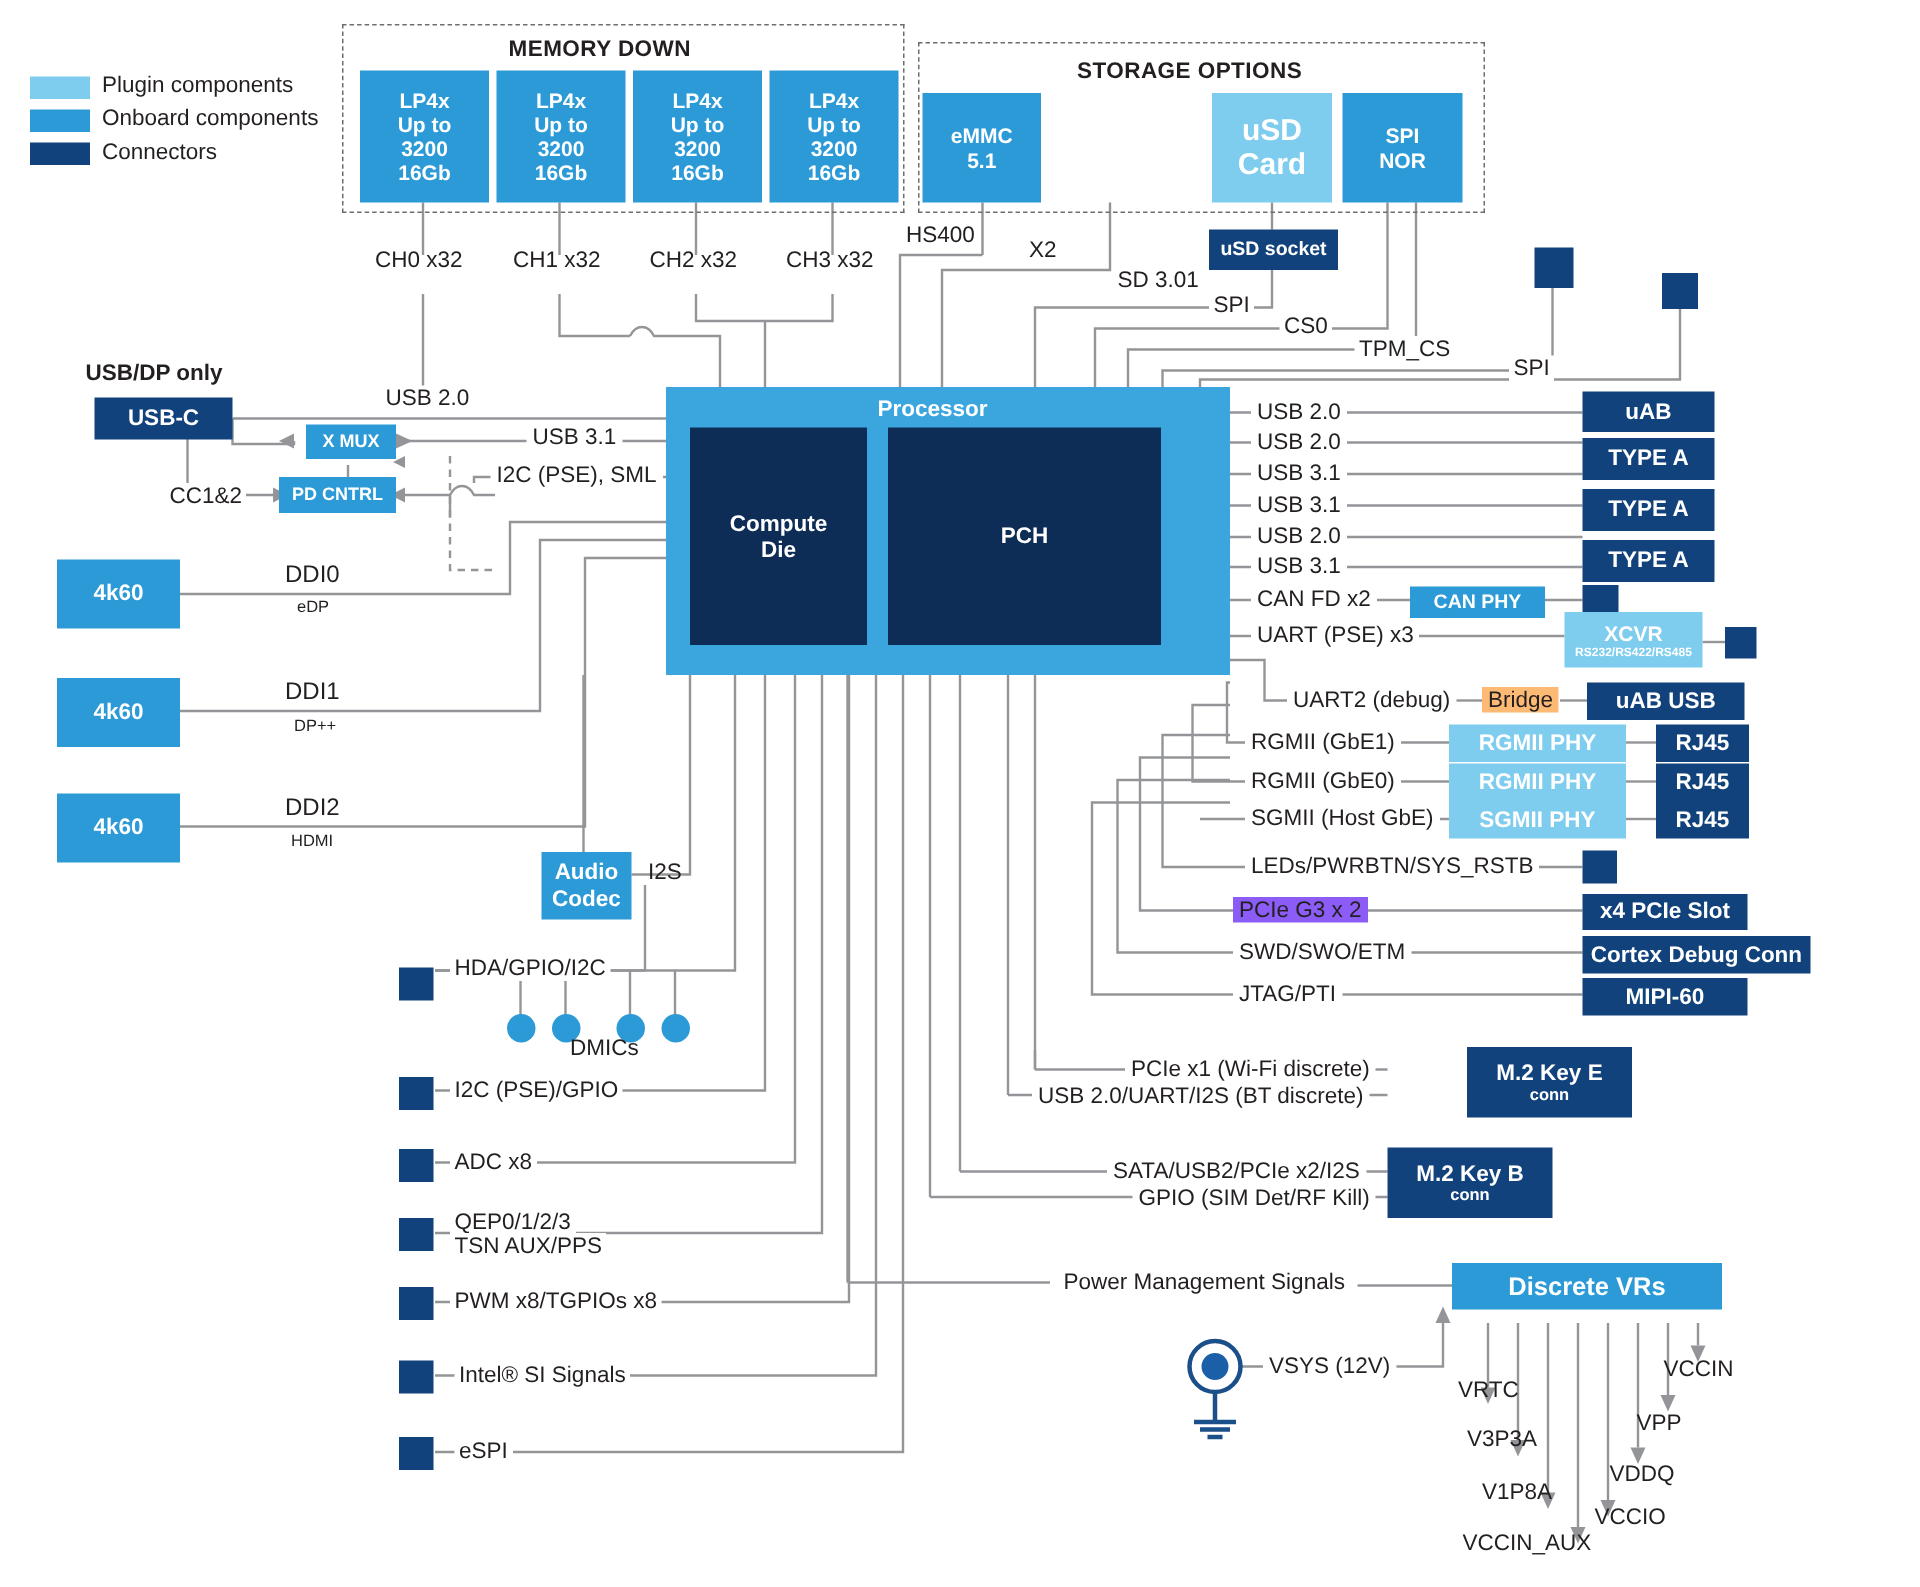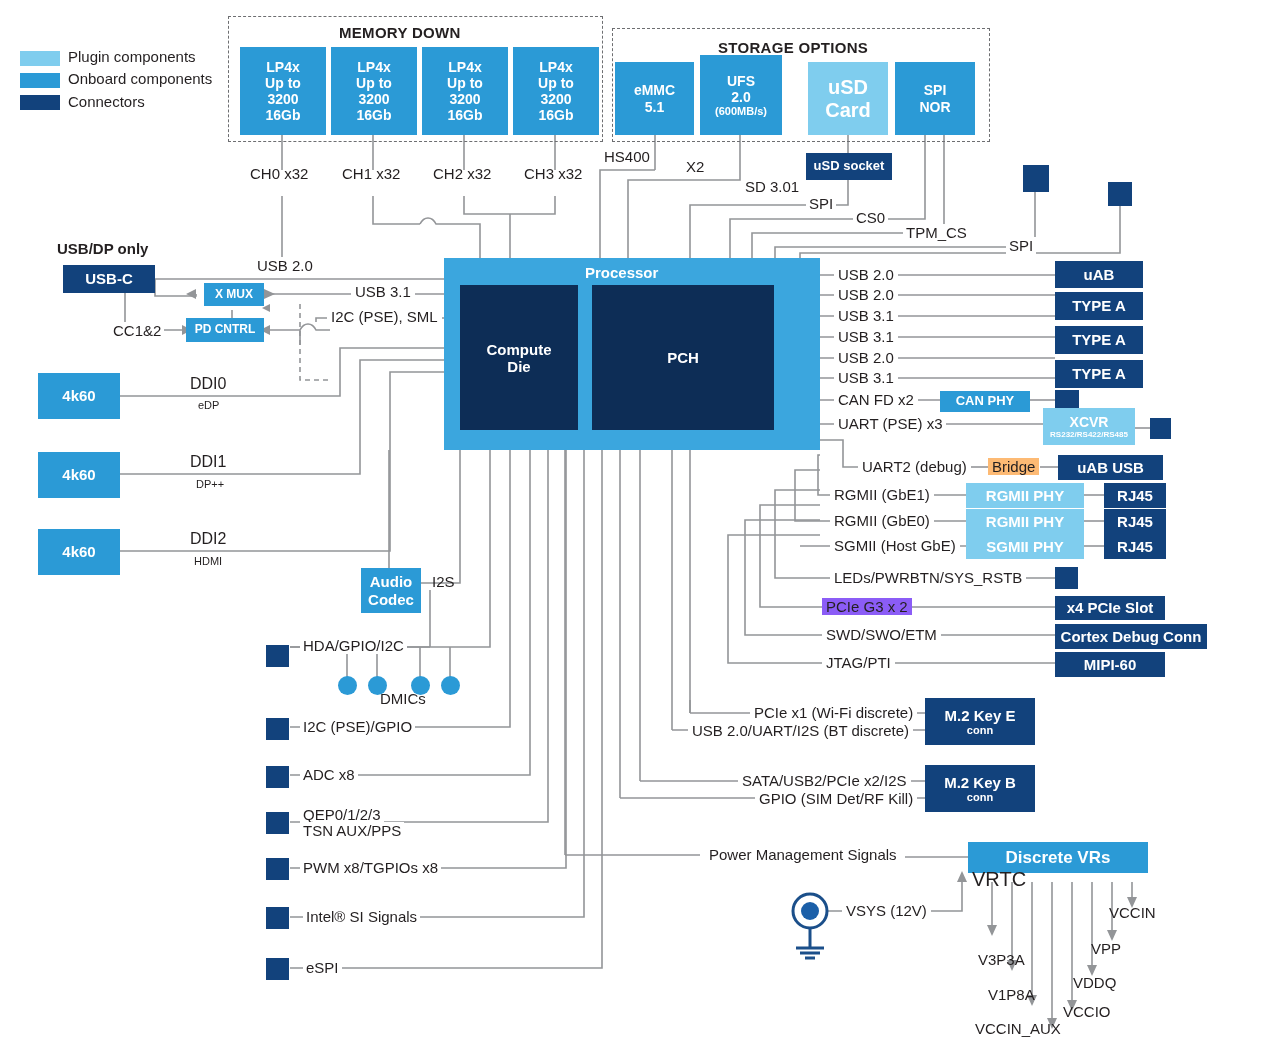--- a/index.html
+++ b/index.html
@@ -220,25 +220,20 @@
   <div class="lbl" style="left:433px;top:165px;font-size:15px;">CH2 x32</div>
   <div class="lbl" style="left:524px;top:165px;font-size:15px;">CH3 x32</div>
 
   <div class="dash" style="left:612px;top:28px;width:378px;height:114px;"></div>
   <div class="lbl b" style="left:718px;top:39px;font-size:15px;letter-spacing:.3px;">STORAGE OPTIONS</div>
 
   <div class="box onboard" style="left:615px;top:62px;width:79px;height:73px;font-size:14px;">
     <span>eMMC</span>
     <span>5.1</span>
   </div>
-  <div class="box onboard" style="left:700px;top:55px;width:82px;height:80px;font-size:14px;">
-    <span>UFS</span>
-    <span>2.0</span>
-    <span style="font-size:11px;">(600MB/s)</span>
-  </div>
   <div class="box plugin" style="left:808px;top:62px;width:80px;height:73px;font-size:20px;">
     <span>uSD</span>
     <span>Card</span>
   </div>
   <div class="box onboard" style="left:895px;top:62px;width:80px;height:73px;font-size:14px;">
     <span>SPI</span>
     <span>NOR</span>
   </div>
 
   <div class="box conn" style="left:806px;top:153px;width:86px;height:27px;font-size:13px;">
@@ -376,21 +371,21 @@
     <span>Cortex Debug Conn</span>
   </div>
 
   <div class="lbl" style="left:822px;top:654px;font-size:15px;background:#fff;padding:0 4px;">JTAG/PTI</div>
   <div class="box conn" style="left:1055px;top:652px;width:110px;height:25px;font-size:15px;">
     <span>MIPI-60</span>
   </div>
 
   <div class="lbl" style="left:750px;top:704px;font-size:15px;background:#fff;padding:0 4px;">PCIe x1 (Wi-Fi discrete)</div>
   <div class="lbl" style="left:688px;top:722px;font-size:15px;background:#fff;padding:0 4px;">USB 2.0/UART/I2S (BT discrete)</div>
-  <div class="box conn" style="left:925px;top:698px;width:110px;height:47px;font-size:15px;">
+  <div class="box conn" style="left:978px;top:698px;width:110px;height:47px;font-size:15px;">
     <span>M.2 Key E</span>
     <span style="font-size:11px;">conn</span>
   </div>
 
   <div class="lbl" style="left:738px;top:772px;font-size:15px;background:#fff;padding:0 4px;">SATA/USB2/PCIe x2/I2S</div>
   <div class="lbl" style="left:755px;top:790px;font-size:15px;background:#fff;padding:0 4px;">GPIO (SIM Det/RF Kill)</div>
   <div class="box conn" style="left:925px;top:765px;width:110px;height:47px;font-size:15px;">
     <span>M.2 Key B</span>
     <span style="font-size:11px;">conn</span>
   </div>
@@ -427,21 +422,21 @@
 
   <div class="conn-sq" style="left:266px;top:958px;width:23px;height:22px;"></div>
   <div class="lbl" style="left:303px;top:959px;font-size:15px;background:#fff;padding:0 3px;">eSPI</div>
 
   <div class="lbl" style="left:705px;top:846px;font-size:15px;background:#fff;padding:0 4px;">Power Management Signals</div>
   <div class="box onboard" style="left:968px;top:842px;width:180px;height:31px;font-size:17px;">
     <span>Discrete VRs</span>
   </div>
   <div class="lbl" style="left:842px;top:902px;font-size:15px;background:#fff;padding:0 4px;">VSYS (12V)</div>
 
-  <div class="lbl" style="left:972px;top:868px;font-size:20px;">VRTC</div>
+  <div class="lbl" style="left:972px;top:918px;font-size:15px;">VRTC</div>
   <div class="lbl" style="left:978px;top:951px;font-size:15px;">V3P3A</div>
   <div class="lbl" style="left:988px;top:986px;font-size:15px;">V1P8A</div>
   <div class="lbl" style="left:975px;top:1020px;font-size:15px;">VCCIN_AUX</div>
   <div class="lbl" style="left:1063px;top:1003px;font-size:15px;">VCCIO</div>
   <div class="lbl" style="left:1073px;top:974px;font-size:15px;">VDDQ</div>
   <div class="lbl" style="left:1091px;top:940px;font-size:15px;">VPP</div>
   <div class="lbl" style="left:1109px;top:904px;font-size:15px;">VCCIN</div>
 
 </div>
 

